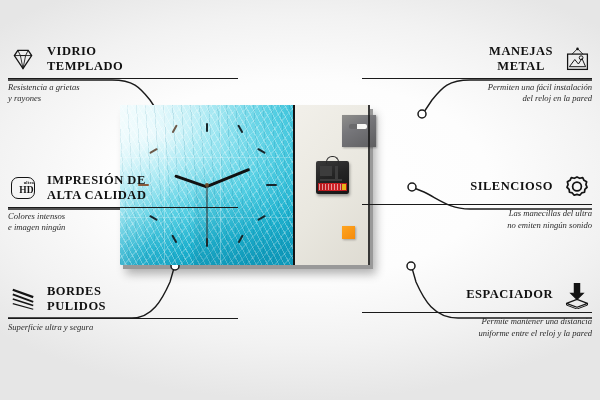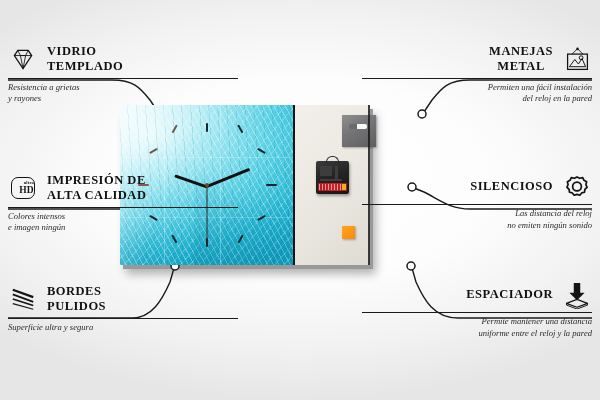--- a/index.html
+++ b/index.html
@@ -294,21 +294,21 @@
                    L7 18.6 L4.5 16.3 L5.8 13.3 L5 10 L8 8.3 L9.5 5.2 L13 6 Z" stroke-linejoin="round"></path>
           <circle cx="16" cy="15.5" r="5"></circle>
         </svg>
       </div>
       <div class="f-title">
         <div>SILENCIOSO</div>
       </div>
     </div>
     <div class="f-rule"></div>
     <div class="f-desc">
-      <div>Las distancia del reloj</div>
+      <div>Las manecillas del ultra</div>
       <div>no emiten ningún sonido</div>
     </div>
   </div>
 
   <div class="feature right p6">
     <div class="f-head">
       <div class="f-icon">
         <svg viewBox="0 0 32 32" width="28" height="28" fill="none" stroke="#141414" stroke-width="1.4">
           <path d="M13 3 H19 V14 H23 L16 21 L9 14 H13 Z" fill="#141414"></path>
           <path d="M16 21 L28 25.5 L16 30 L4 25.5 Z" stroke-linejoin="round"></path>

